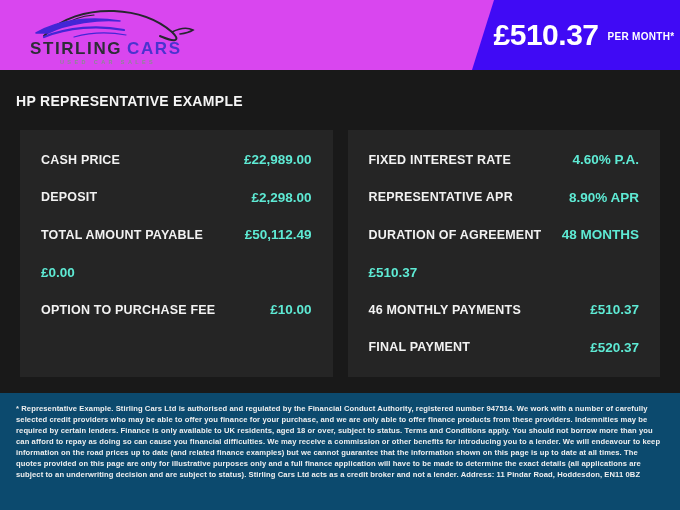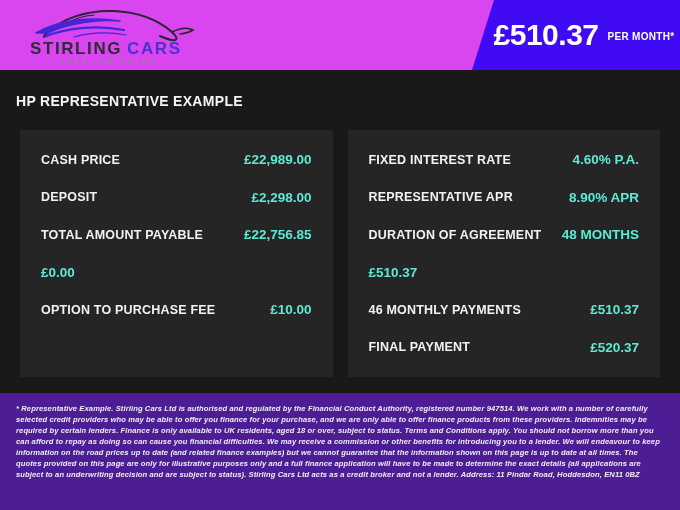--- a/index.html
+++ b/index.html
@@ -48,23 +48,22 @@
   .row-label {
     color: #f2f2f2; font-size: 12.5px; font-weight: 700; letter-spacing: 0.2px;
     white-space: nowrap;
   }
   .row-value {
     color: #5eead4; font-size: 13.5px; font-weight: 700; white-space: nowrap;
   }
 
   
   .footer {
-    margin-top: 16px; background: #4c1d95; height: 118px;
+    margin-top: 16px; background: #0c4a6e; height: 118px;
     padding: 10px 16px;
-    font-style: italic;
   }
   .footer p {
     margin: 0; color: #efefef; font-size: 7.6px; line-height: 1.45;
     font-weight: 600; letter-spacing: 0.1px;
   }
 </style>
 </head>
 <body>
 
 <div class="header">
@@ -98,21 +97,21 @@
     <div class="row">
       <span class="row-label">CASH PRICE</span>
       <span class="row-value">£22,989.00</span>
     </div>
     <div class="row">
       <span class="row-label">DEPOSIT</span>
       <span class="row-value">£2,298.00</span>
     </div>
     <div class="row">
       <span class="row-label">TOTAL AMOUNT PAYABLE</span>
-      <span class="row-value">£22,756.85</span>
+      <span class="row-value">£50,112.49</span>
     </div>
     <div class="row">
       <span class="row-value">£0.00</span>
     </div>
     <div class="row">
       <span class="row-label">OPTION TO PURCHASE FEE</span>
       <span class="row-value">£10.00</span>
     </div>
   </div>
 

